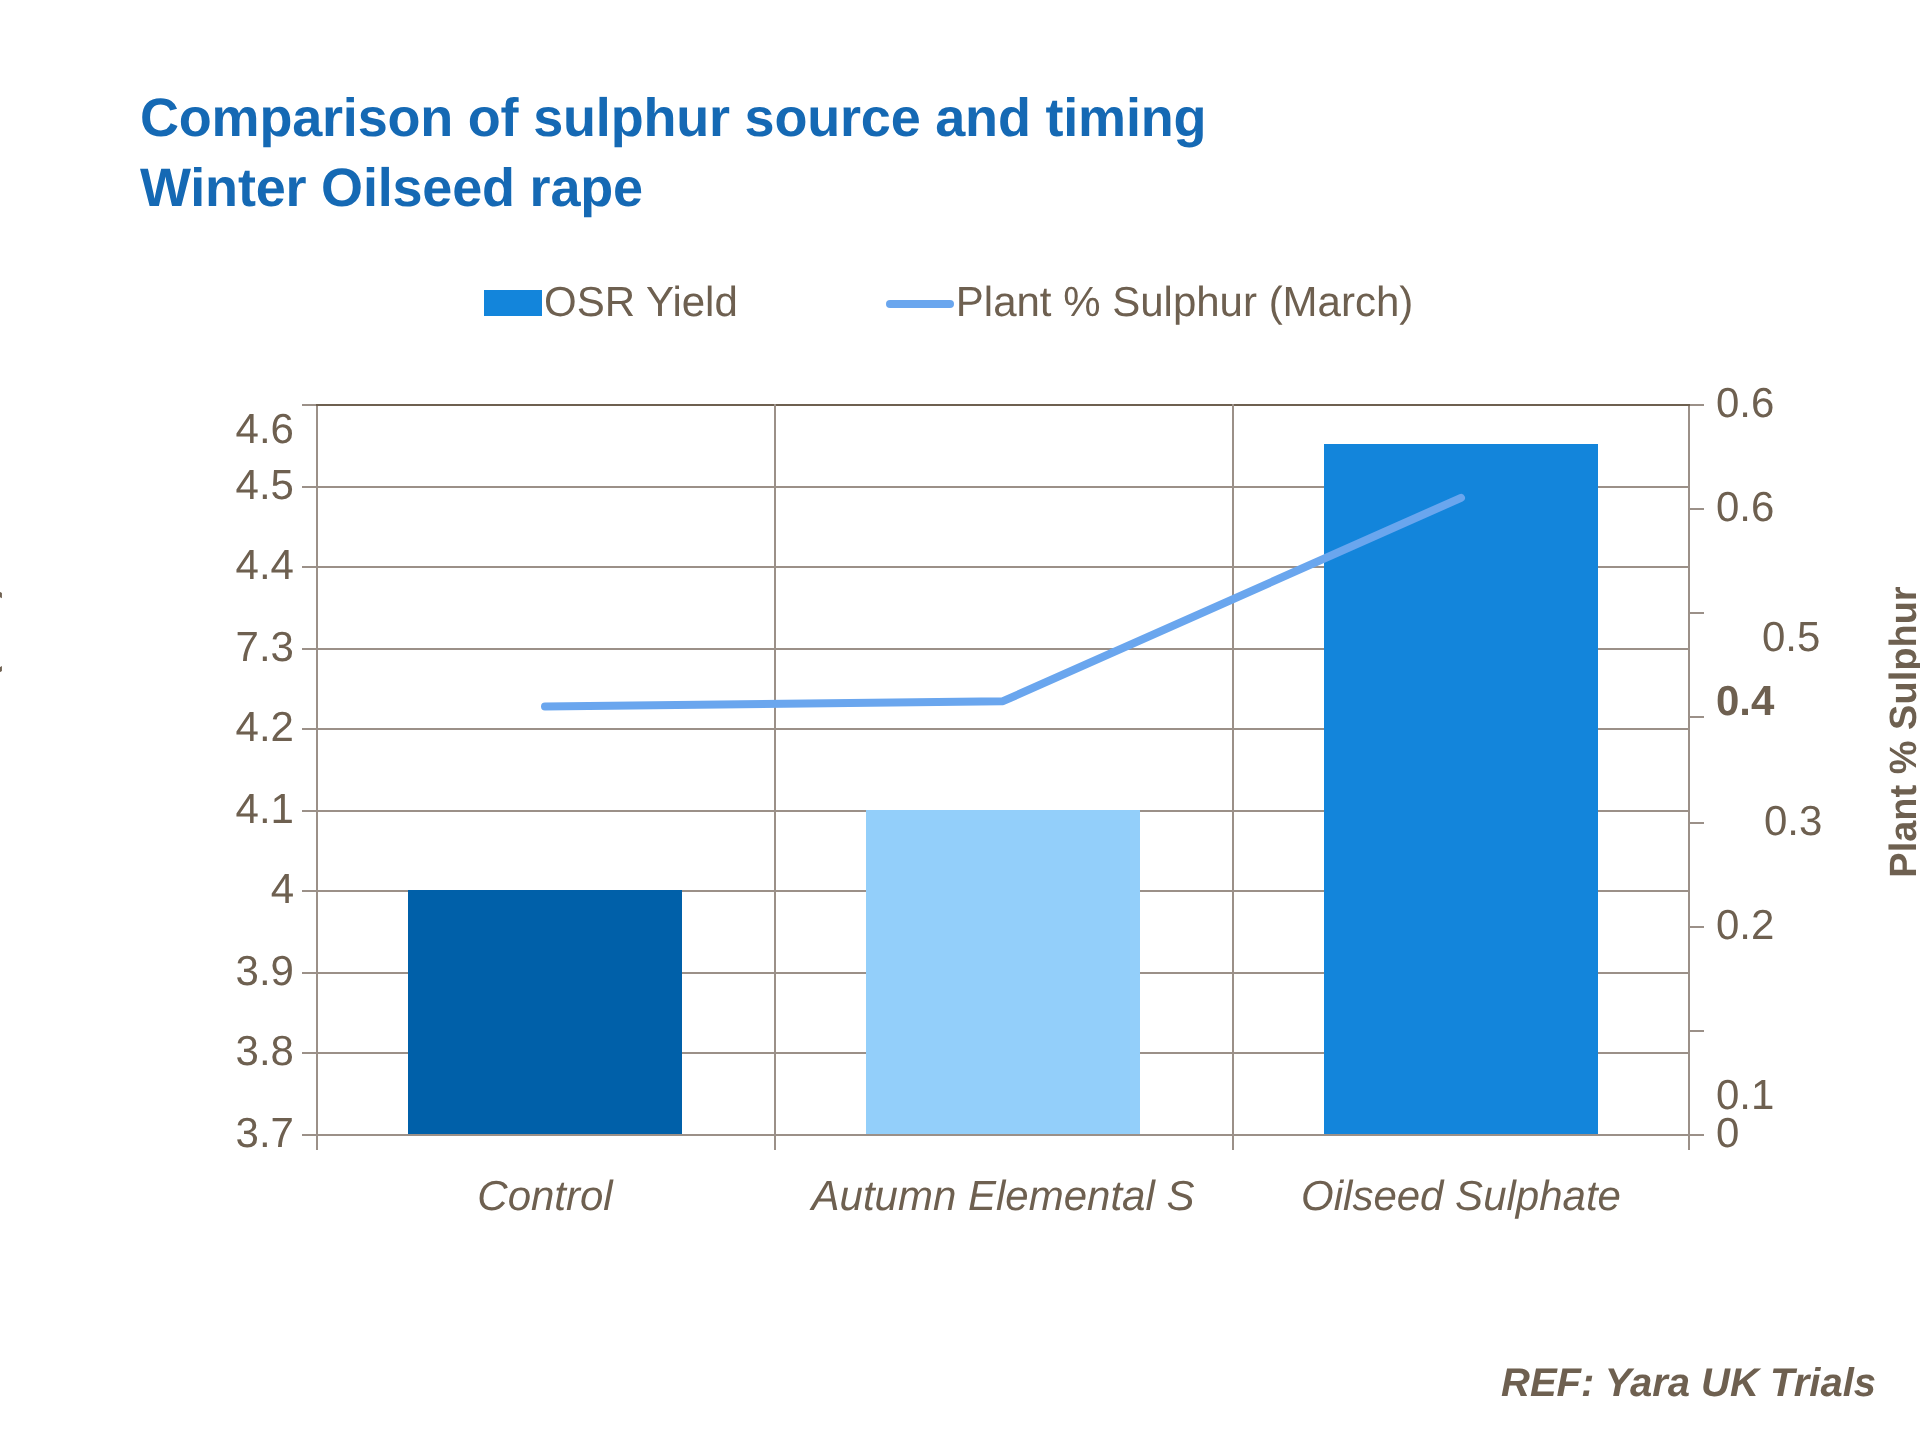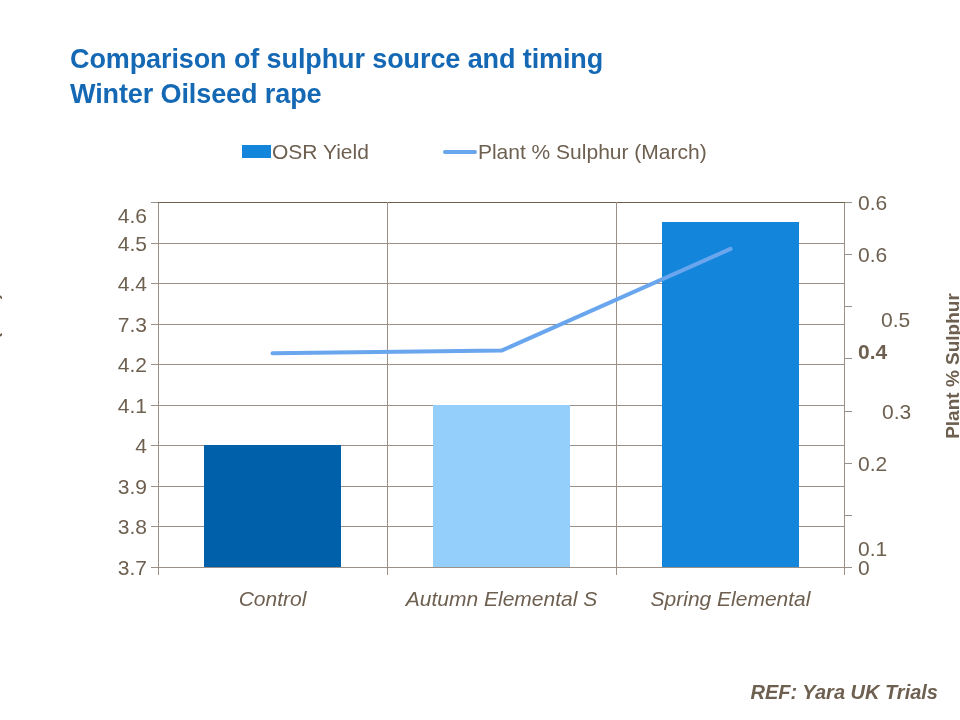--- a/index.html
+++ b/index.html
@@ -333,21 +333,21 @@
       </div>
 
     <svg class="line-svg" id="line-svg" viewBox="0 0 687 365" preserveAspectRatio="none">
         <polyline points="114.5,151.2142857142857 343.5,148.60714285714286 572.5,46.928571428571445" fill="none" stroke="#6AA6EE" stroke-width="4" stroke-linecap="round" stroke-linejoin="round"></polyline>
       </svg>
   </div>
 
   <div class="xlabels" id="xlabels">
       <div class="xtick-label" style="left: 114.5px;">Control</div>
       <div class="xtick-label" style="left: 343.5px;">Autumn Elemental S</div>
-      <div class="xtick-label" style="left: 572.5px;">Spring Elemental</div>
+      <div class="xtick-label" style="left: 572.5px;">Oilseed Sulphate</div>
     </div>
 
   <div class="axis-title axis-title-left">Yield (t/ha)</div>
   <div class="axis-title axis-title-right">Plant % Sulphur</div>
 
   <div class="footer-ref">REF: Yara UK Trials</div>
 
 </div>
 
 </body></html>

